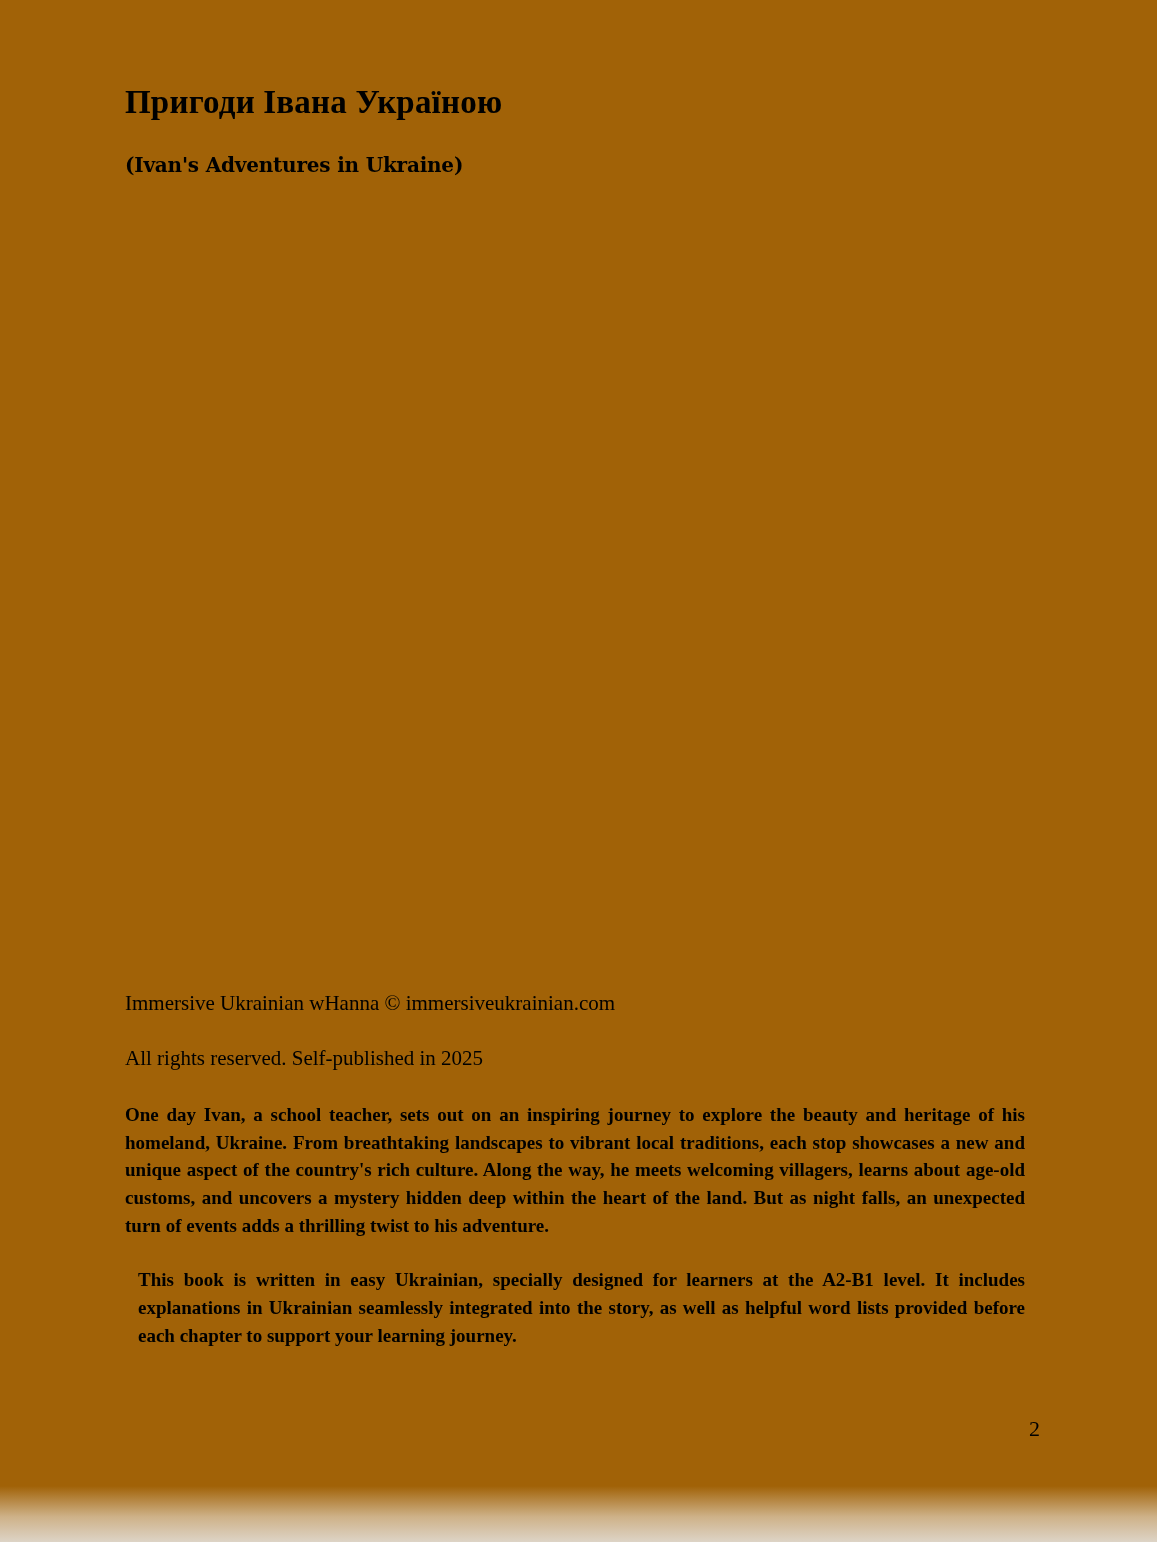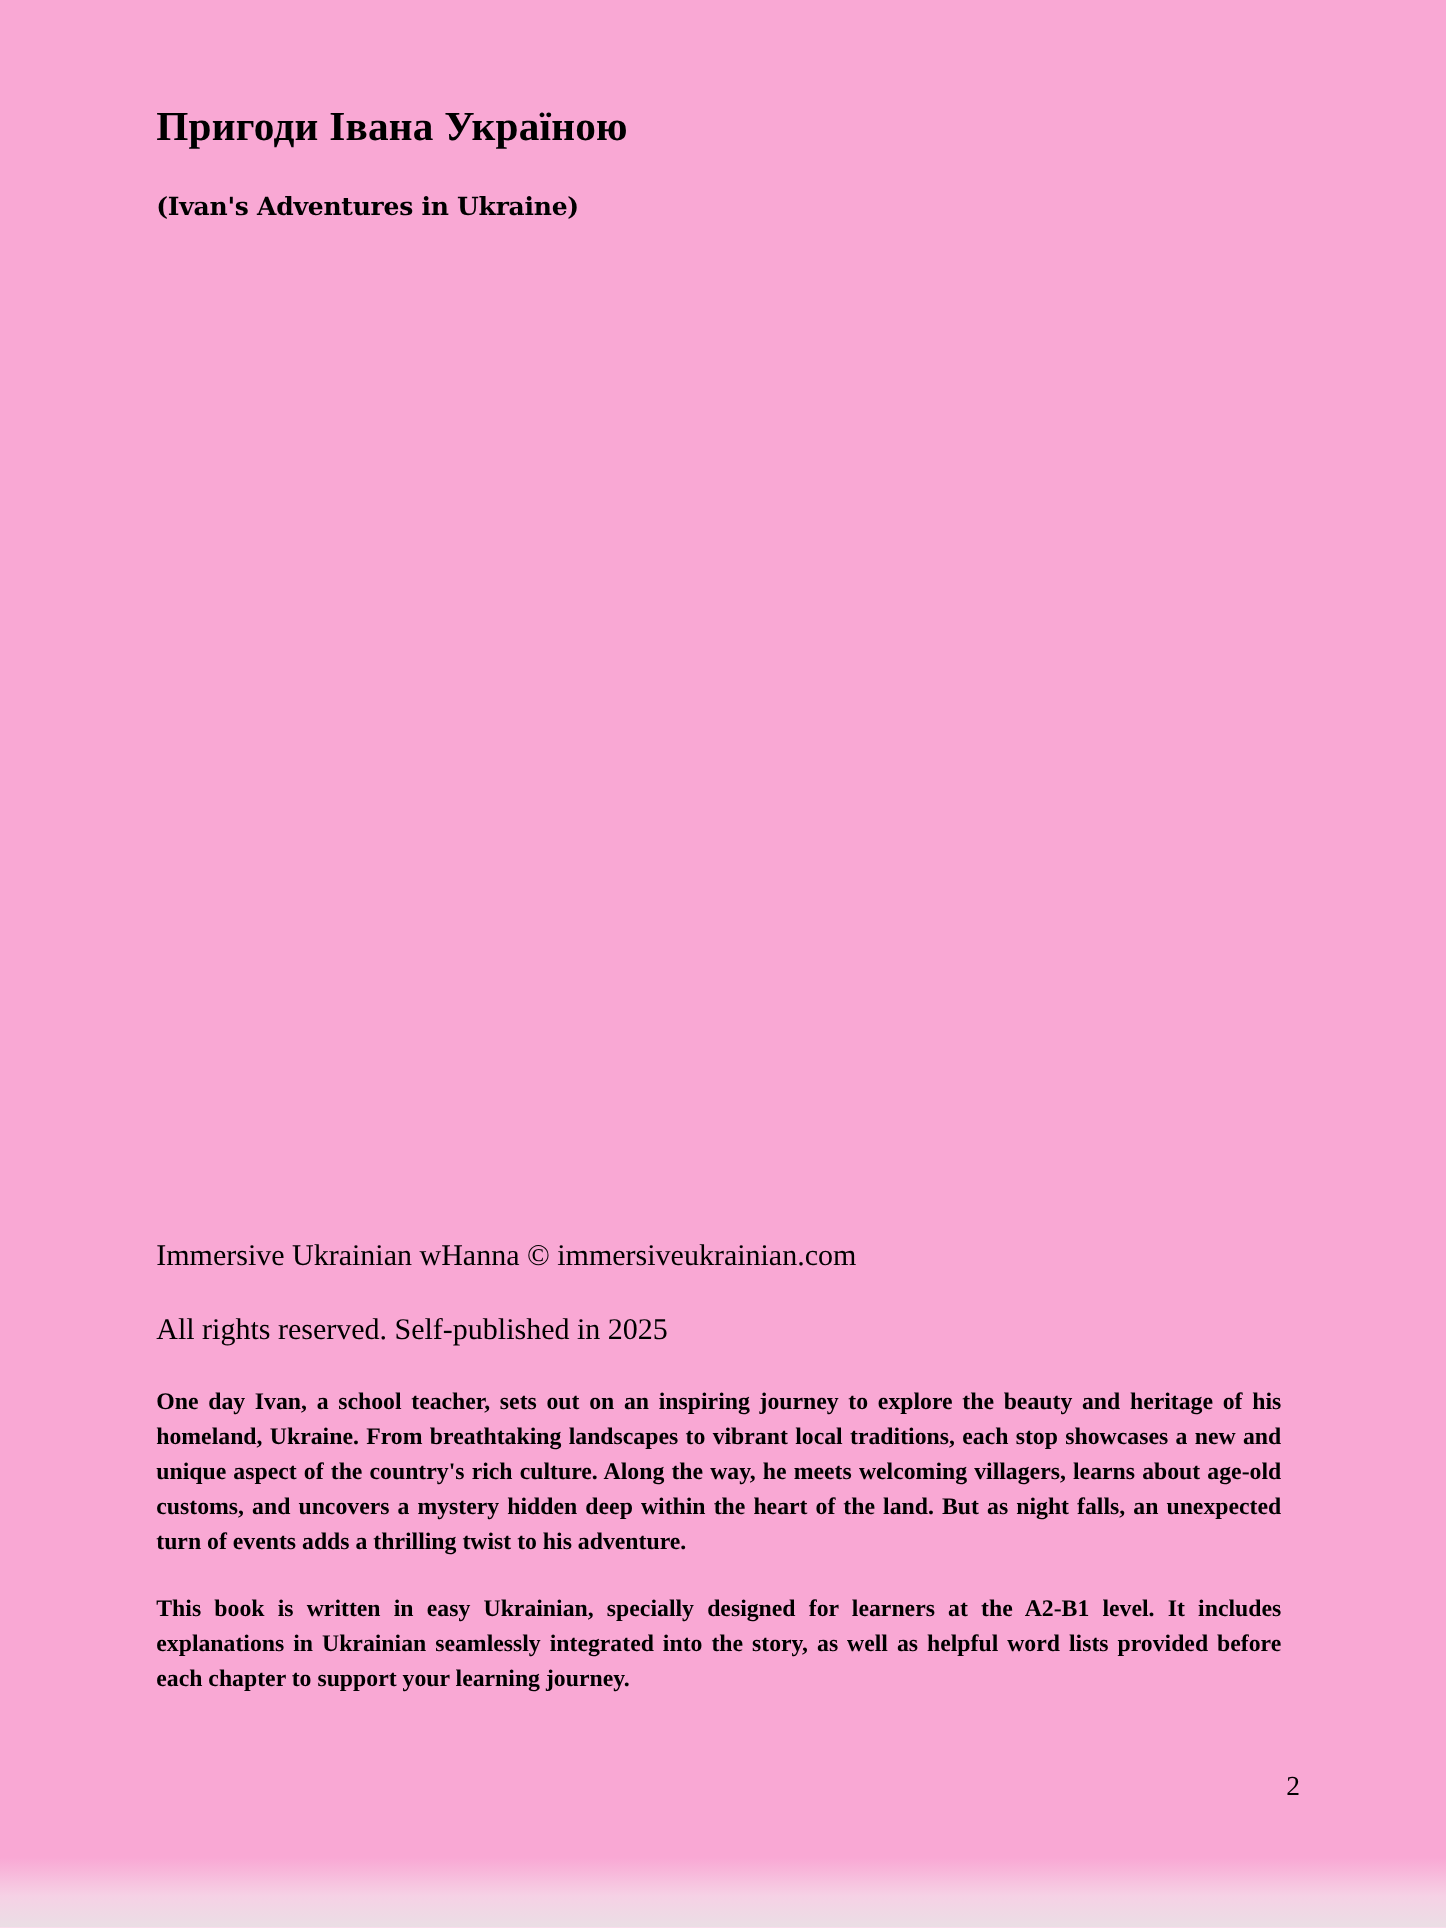--- a/index.html
+++ b/index.html
@@ -11,21 +11,21 @@
 
   body {
     font-family: "Liberation Serif", "DejaVu Serif", serif;
     color: #000000;
   }
 
   .page {
     position: relative;
     width: 1157px;
     height: 1542px;
-    background: #f9a8d4;
+    background: #a16207;
     overflow: hidden;
     box-sizing: border-box;
   }
 
   
   .page-bottom-shade {
     position: absolute;
     left: 0;
     right: 0;
     bottom: 0;
@@ -67,39 +67,40 @@
 
   
   .body-block {
     position: absolute;
     left: 125px;
     top: 990px;
     width: 900px;
   }
 
   .imprint-line {
-    font-size: 24px;
+    font-size: 21px;
     line-height: 1.3;
     margin: 0 0 28px 0;
     text-align: left;
     color: #000000;
   }
 
   .body-para {
     font-size: 19px;
     line-height: 1.47;
     margin: 0 0 26px 0;
     text-align: justify;
     text-justify: inter-word;
     color: #000000;
     font-weight: bold;
   }
 
   .body-para:last-child {
     margin-bottom: 0;
+    margin-left: 13px;
   }
 
   
   .footer {
     position: absolute;
     left: 0;
     right: 0;
     top: 1448px;
     height: 44px;
   }

